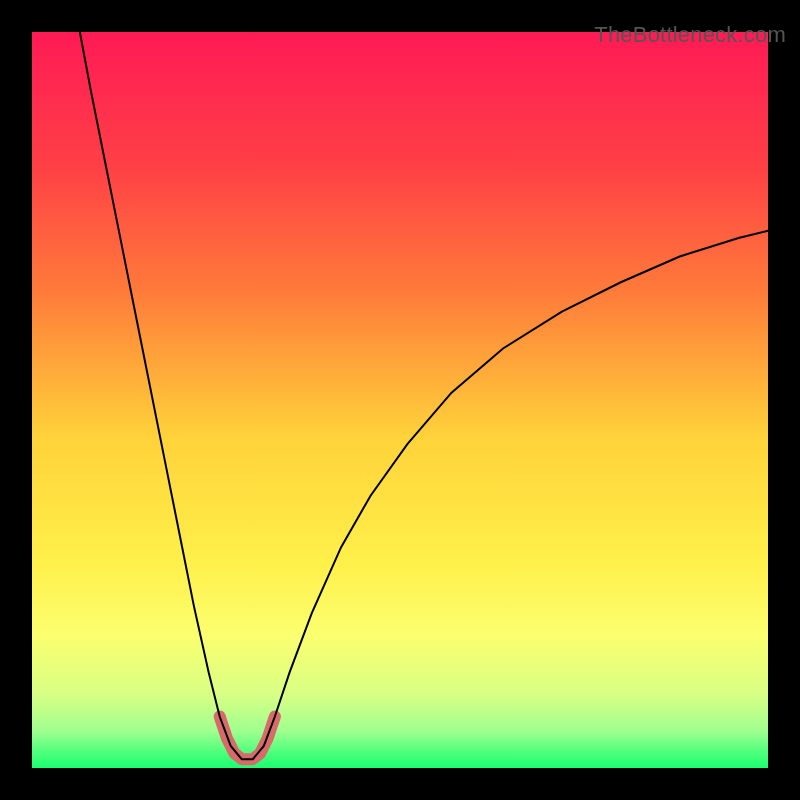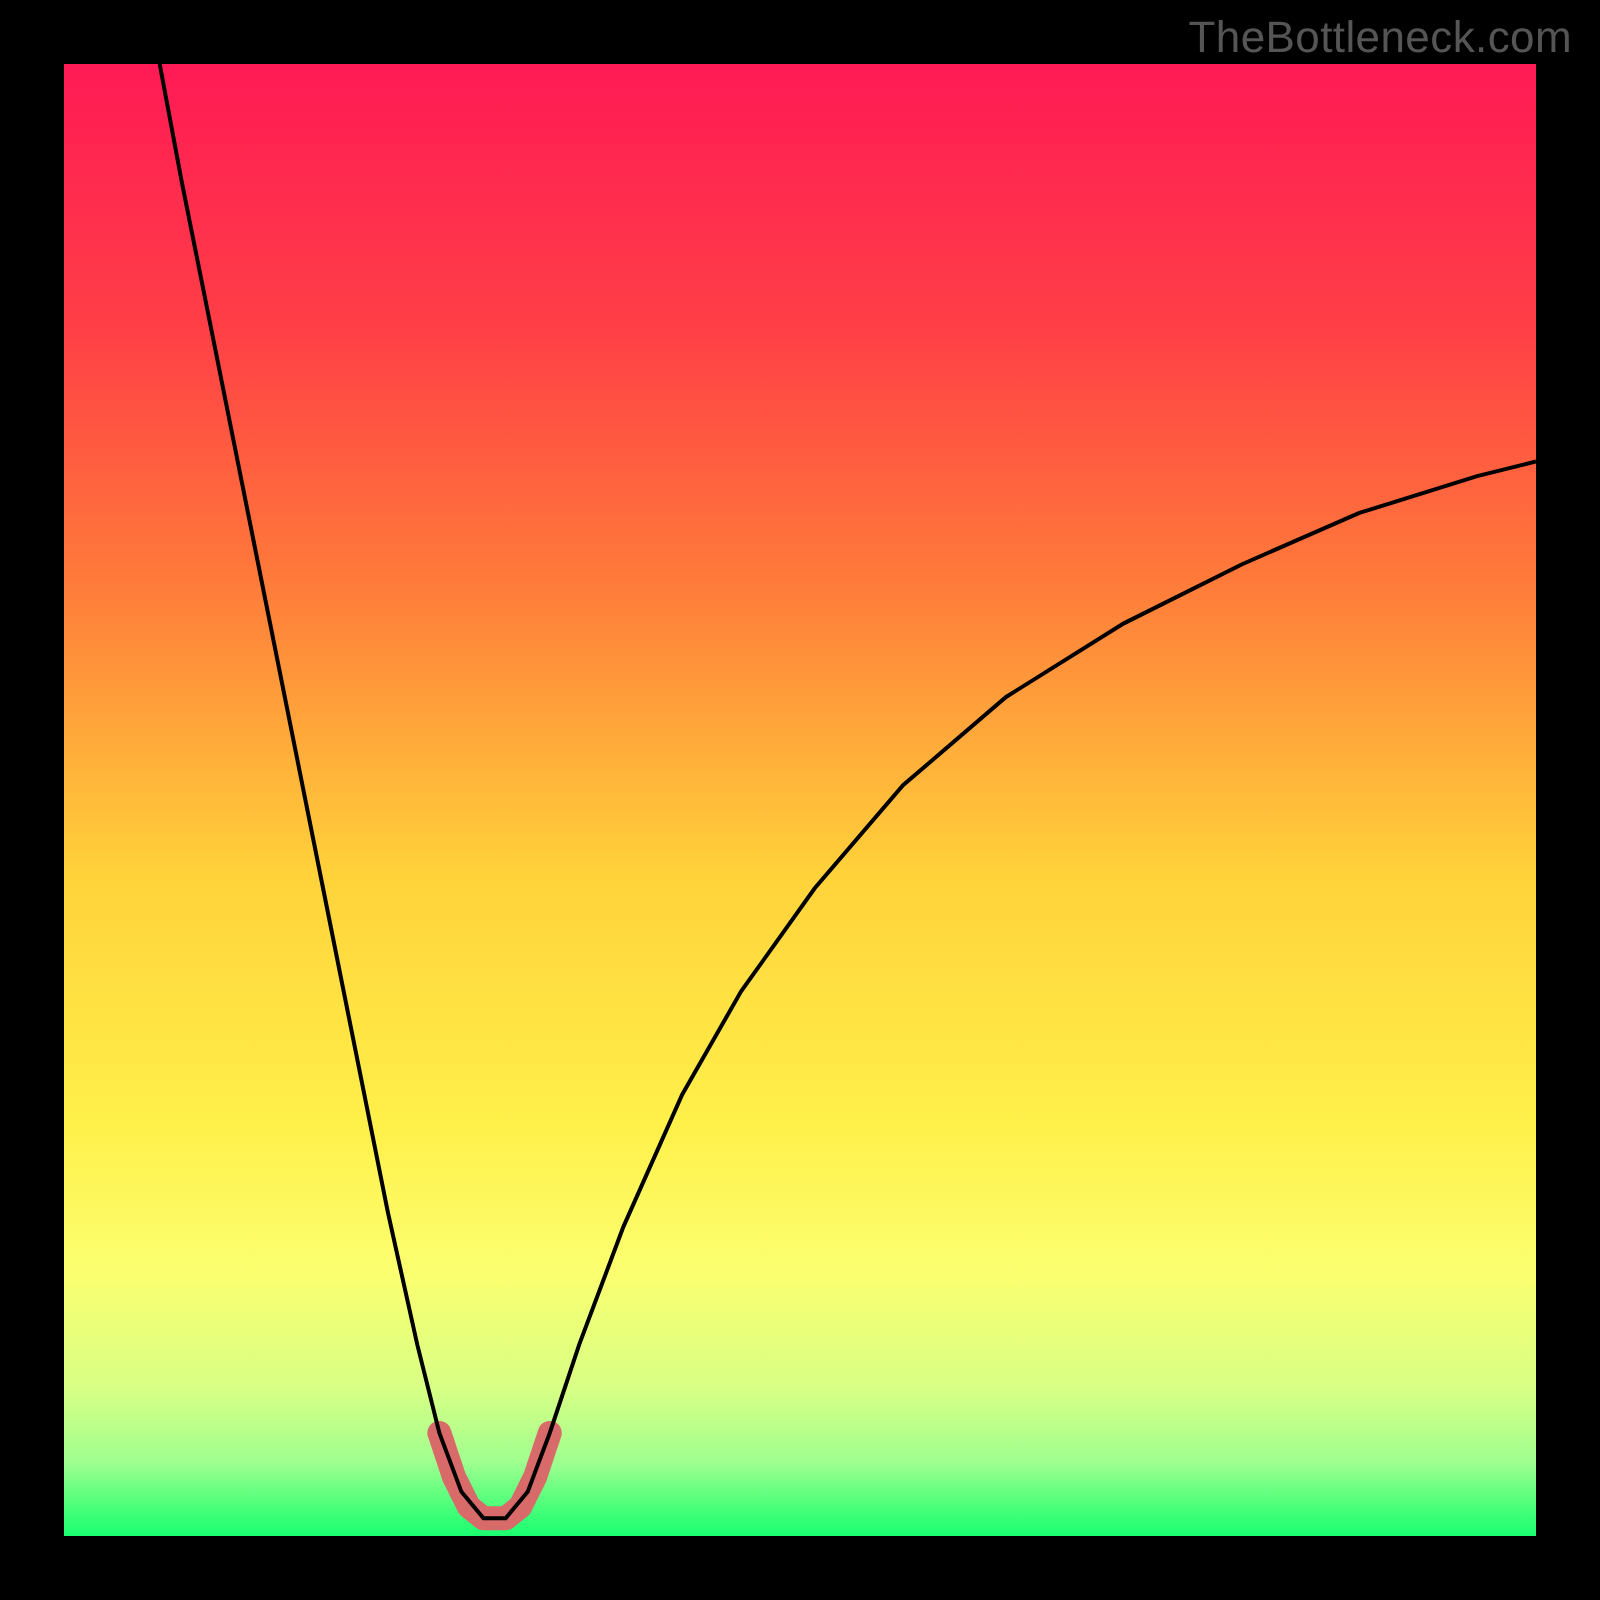--- a/index.html
+++ b/index.html
@@ -6,21 +6,21 @@
   body {
     width: 800px;
     height: 800px;
     background: #000;
     position: relative;
     font-family: Arial, sans-serif;
     overflow: hidden;
   }
   .watermark {
     position: absolute;
-    top: 6px;
+    top: 22px;
     right: 14px;
     color: #555;
     font-size: 22px;
     font-weight: 500;
     z-index: 10;
     letter-spacing: 0.2px;
   }
   .plot-area {
     position: absolute;
     left: 32px;

